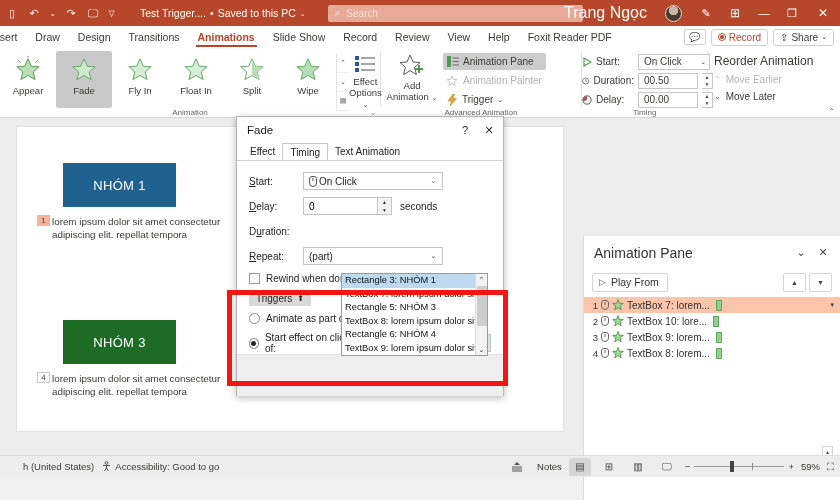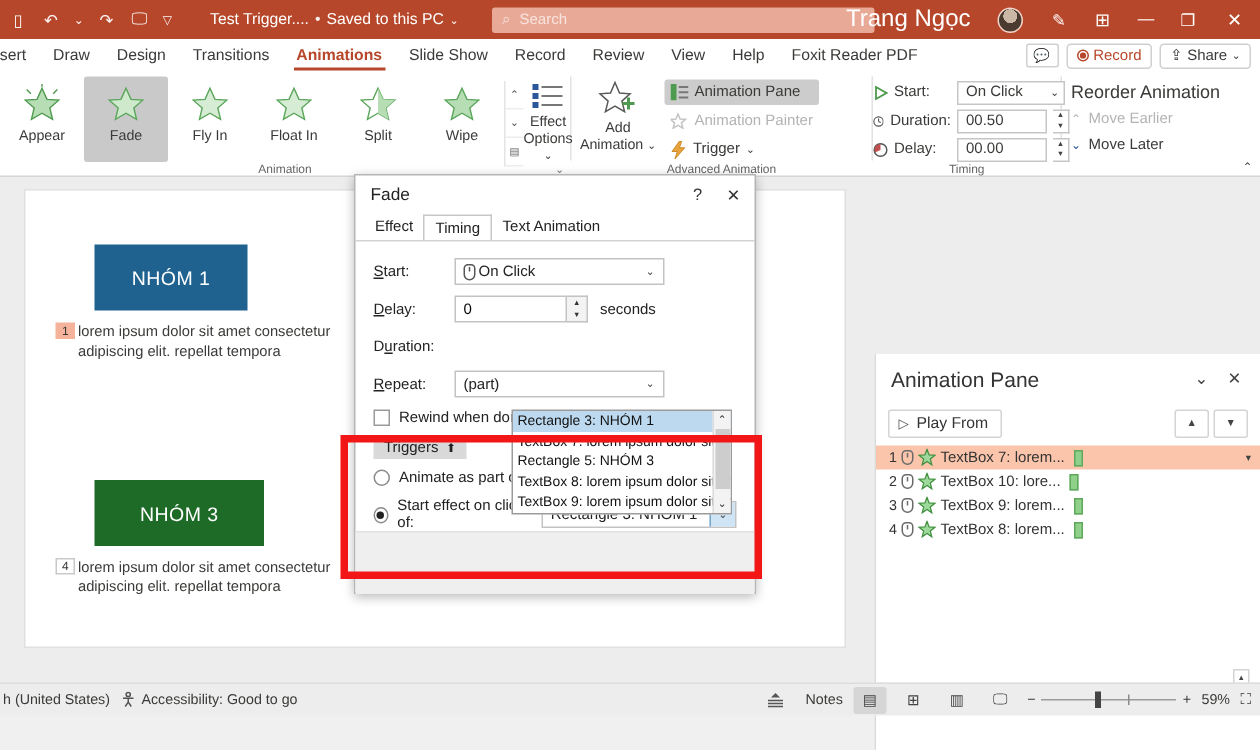--- a/index.html
+++ b/index.html
@@ -172,21 +172,21 @@
     background: #ededed;
   }
   .slide {
     position: absolute; left: 12px; top: 6px; width: 548px; height: 306px;
     background: #fff; border: 1px solid #e0e0e0;
   }
   .rect-shape {
     position: absolute; display: flex; align-items: center; justify-content: center;
     color: #fff; font-size: 13px; letter-spacing: .3px;
   }
-  .r-blue { left: 46px; top: 36px; width: 102px; height: 44px; background: #1f6290; }
+  .r-blue { left: 46px; top: 36px; width: 113px; height: 44px; background: #1f6290; }
   .r-green { left: 46px; top: 193px; width: 113px; height: 44px; background: #1e6b28; }
   .body-text {
     position: absolute; font-size: 9.8px; color: #3a3a38; line-height: 13px; width: 185px;
   }
   .bt1 { left: 35px; top: 88px; }
   .bt2 { left: 35px; top: 245px; }
   .anim-tag {
     position: absolute; width: 13px; height: 11px; font-size: 8px;
     display: flex; align-items: center; justify-content: center; color: #3a3a38;
   }
@@ -230,21 +230,21 @@
   .ap-mouse::after { content:""; position:absolute; left:50%; top:1px; width:1px; height:3px; background:#6a6a6a; transform:translateX(-50%); }
   .ap-bar { width: 6px; height: 11px; background: #8fd08a; border: 1px solid #5fa85c; margin-left: 3px; }
   .ap-chev { position: absolute; right: 6px; font-size: 7px; color: #444; }
 
   
   .statusbar {
     position: absolute; left: 0; top: 455px; width: 840px; height: 22px;
     background: #ededed; border-top: 1px solid #dcdcdc;
     display: flex; align-items: center; font-size: 9.5px; color: #3a3a38;
   }
-  .sb-left { display: flex; align-items: center; gap: 7px; padding-left: 2px; }
+  .sb-left { display: flex; align-items: center; gap: 7px; padding-left: 2px; margin-left: 21px; }
   .sb-right { margin-left: auto; display: flex; align-items: center; gap: 7px; padding-right: 6px; }
   .view-btn {
     width: 22px; height: 18px; display: flex; align-items: center; justify-content: center;
     font-size: 10px; color: #444; border-radius: 2px;
   }
   .view-btn.sel { background: #d6d6d6; }
   .zoom-slider { display: flex; align-items: center; gap: 4px; }
   .zs-track { width: 90px; height: 1px; background: #9b9b9b; position: relative; }
   .zs-thumb { position: absolute; left: 36px; top: -5px; width: 4px; height: 11px; background: #444; }
   .zs-mid { position: absolute; left: 58px; top: -3px; width: 1px; height: 7px; background: #8a8a8a; }
@@ -773,20 +773,21 @@
       </div>
 
       <div class="dlg-bottom-strip"></div>
 
       
       <div class="dd-list">
         <div class="dd-item sel">Rectangle 3: NHÓM 1</div>
         <div class="dd-item">TextBox 7: lorem ipsum dolor sit amet c</div>
         <div class="dd-item">Rectangle 5: NHÓM 3</div>
         <div class="dd-item">TextBox 8: lorem ipsum dolor sit amet c</div>
+        <div class="dd-item">Rectangle 6: NHÓM 4</div>
         <div class="dd-item">TextBox 9: lorem ipsum dolor sit amet c</div>
         <div class="dd-scrollbar">
           <div class="dd-sb-arrow">⌃</div>
           <div class="dd-sb-thumb"></div>
           <div class="dd-sb-arrow">⌄</div>
         </div>
       </div>
     </div>
   </div>
 

